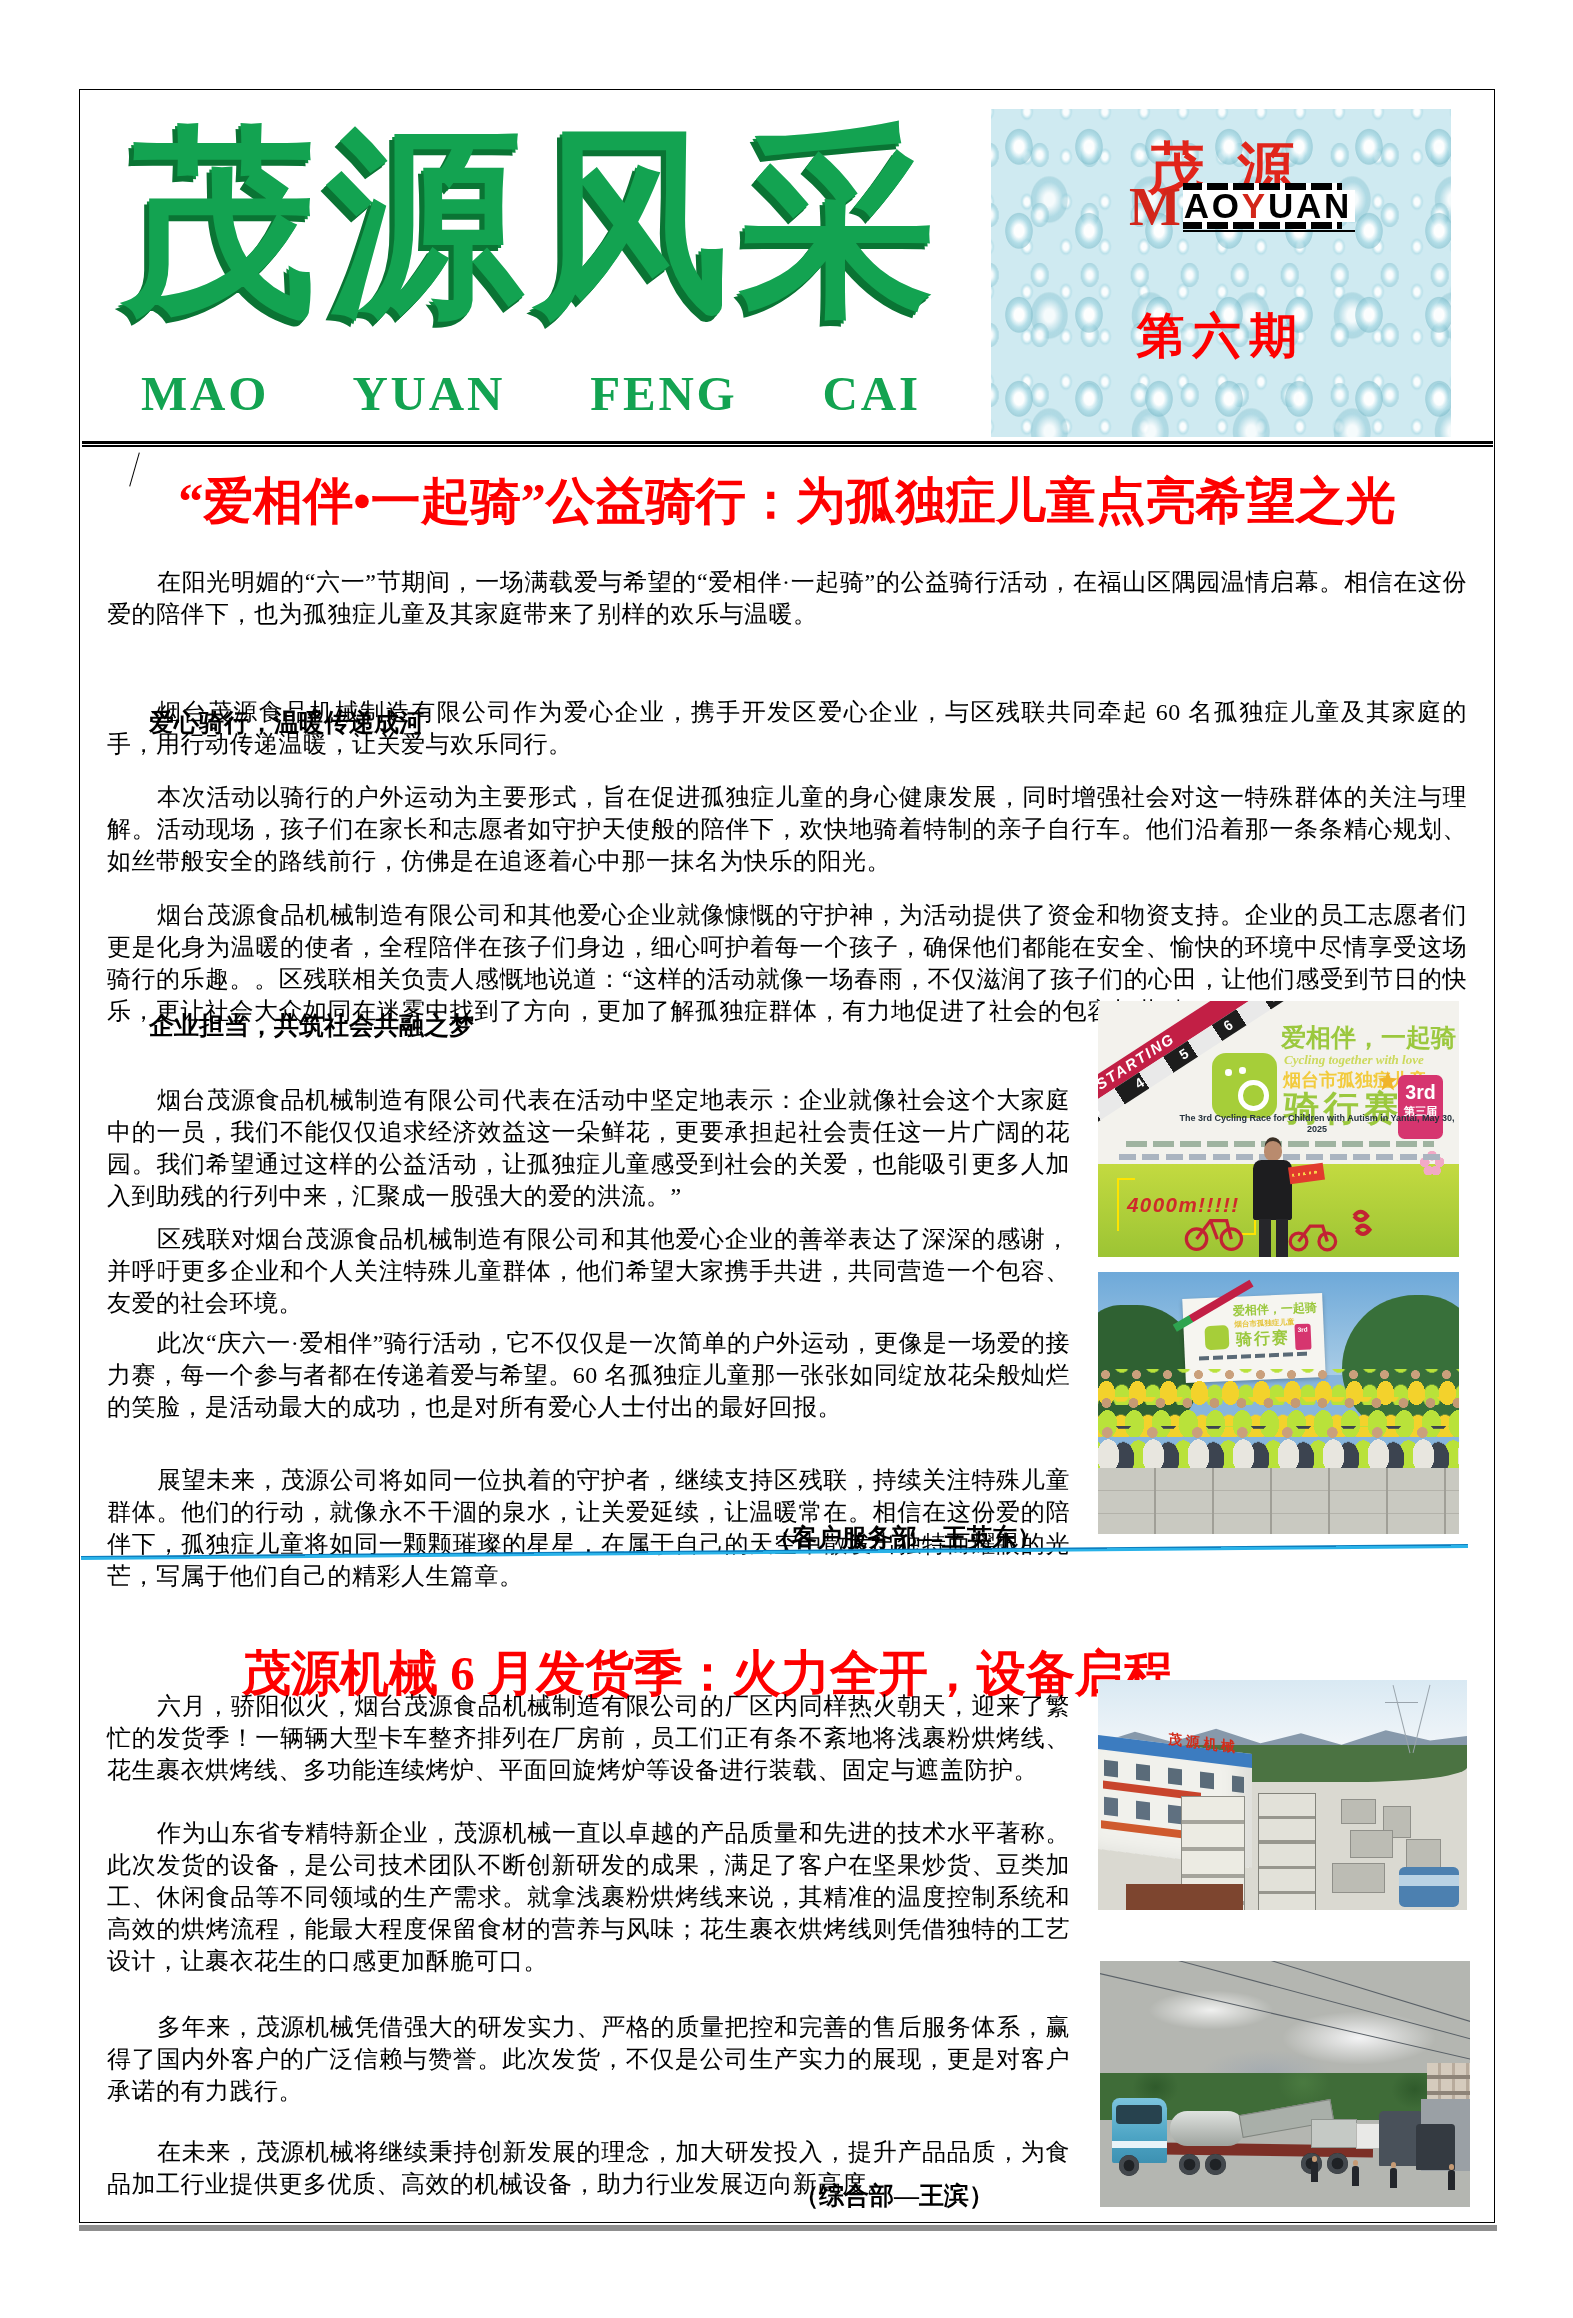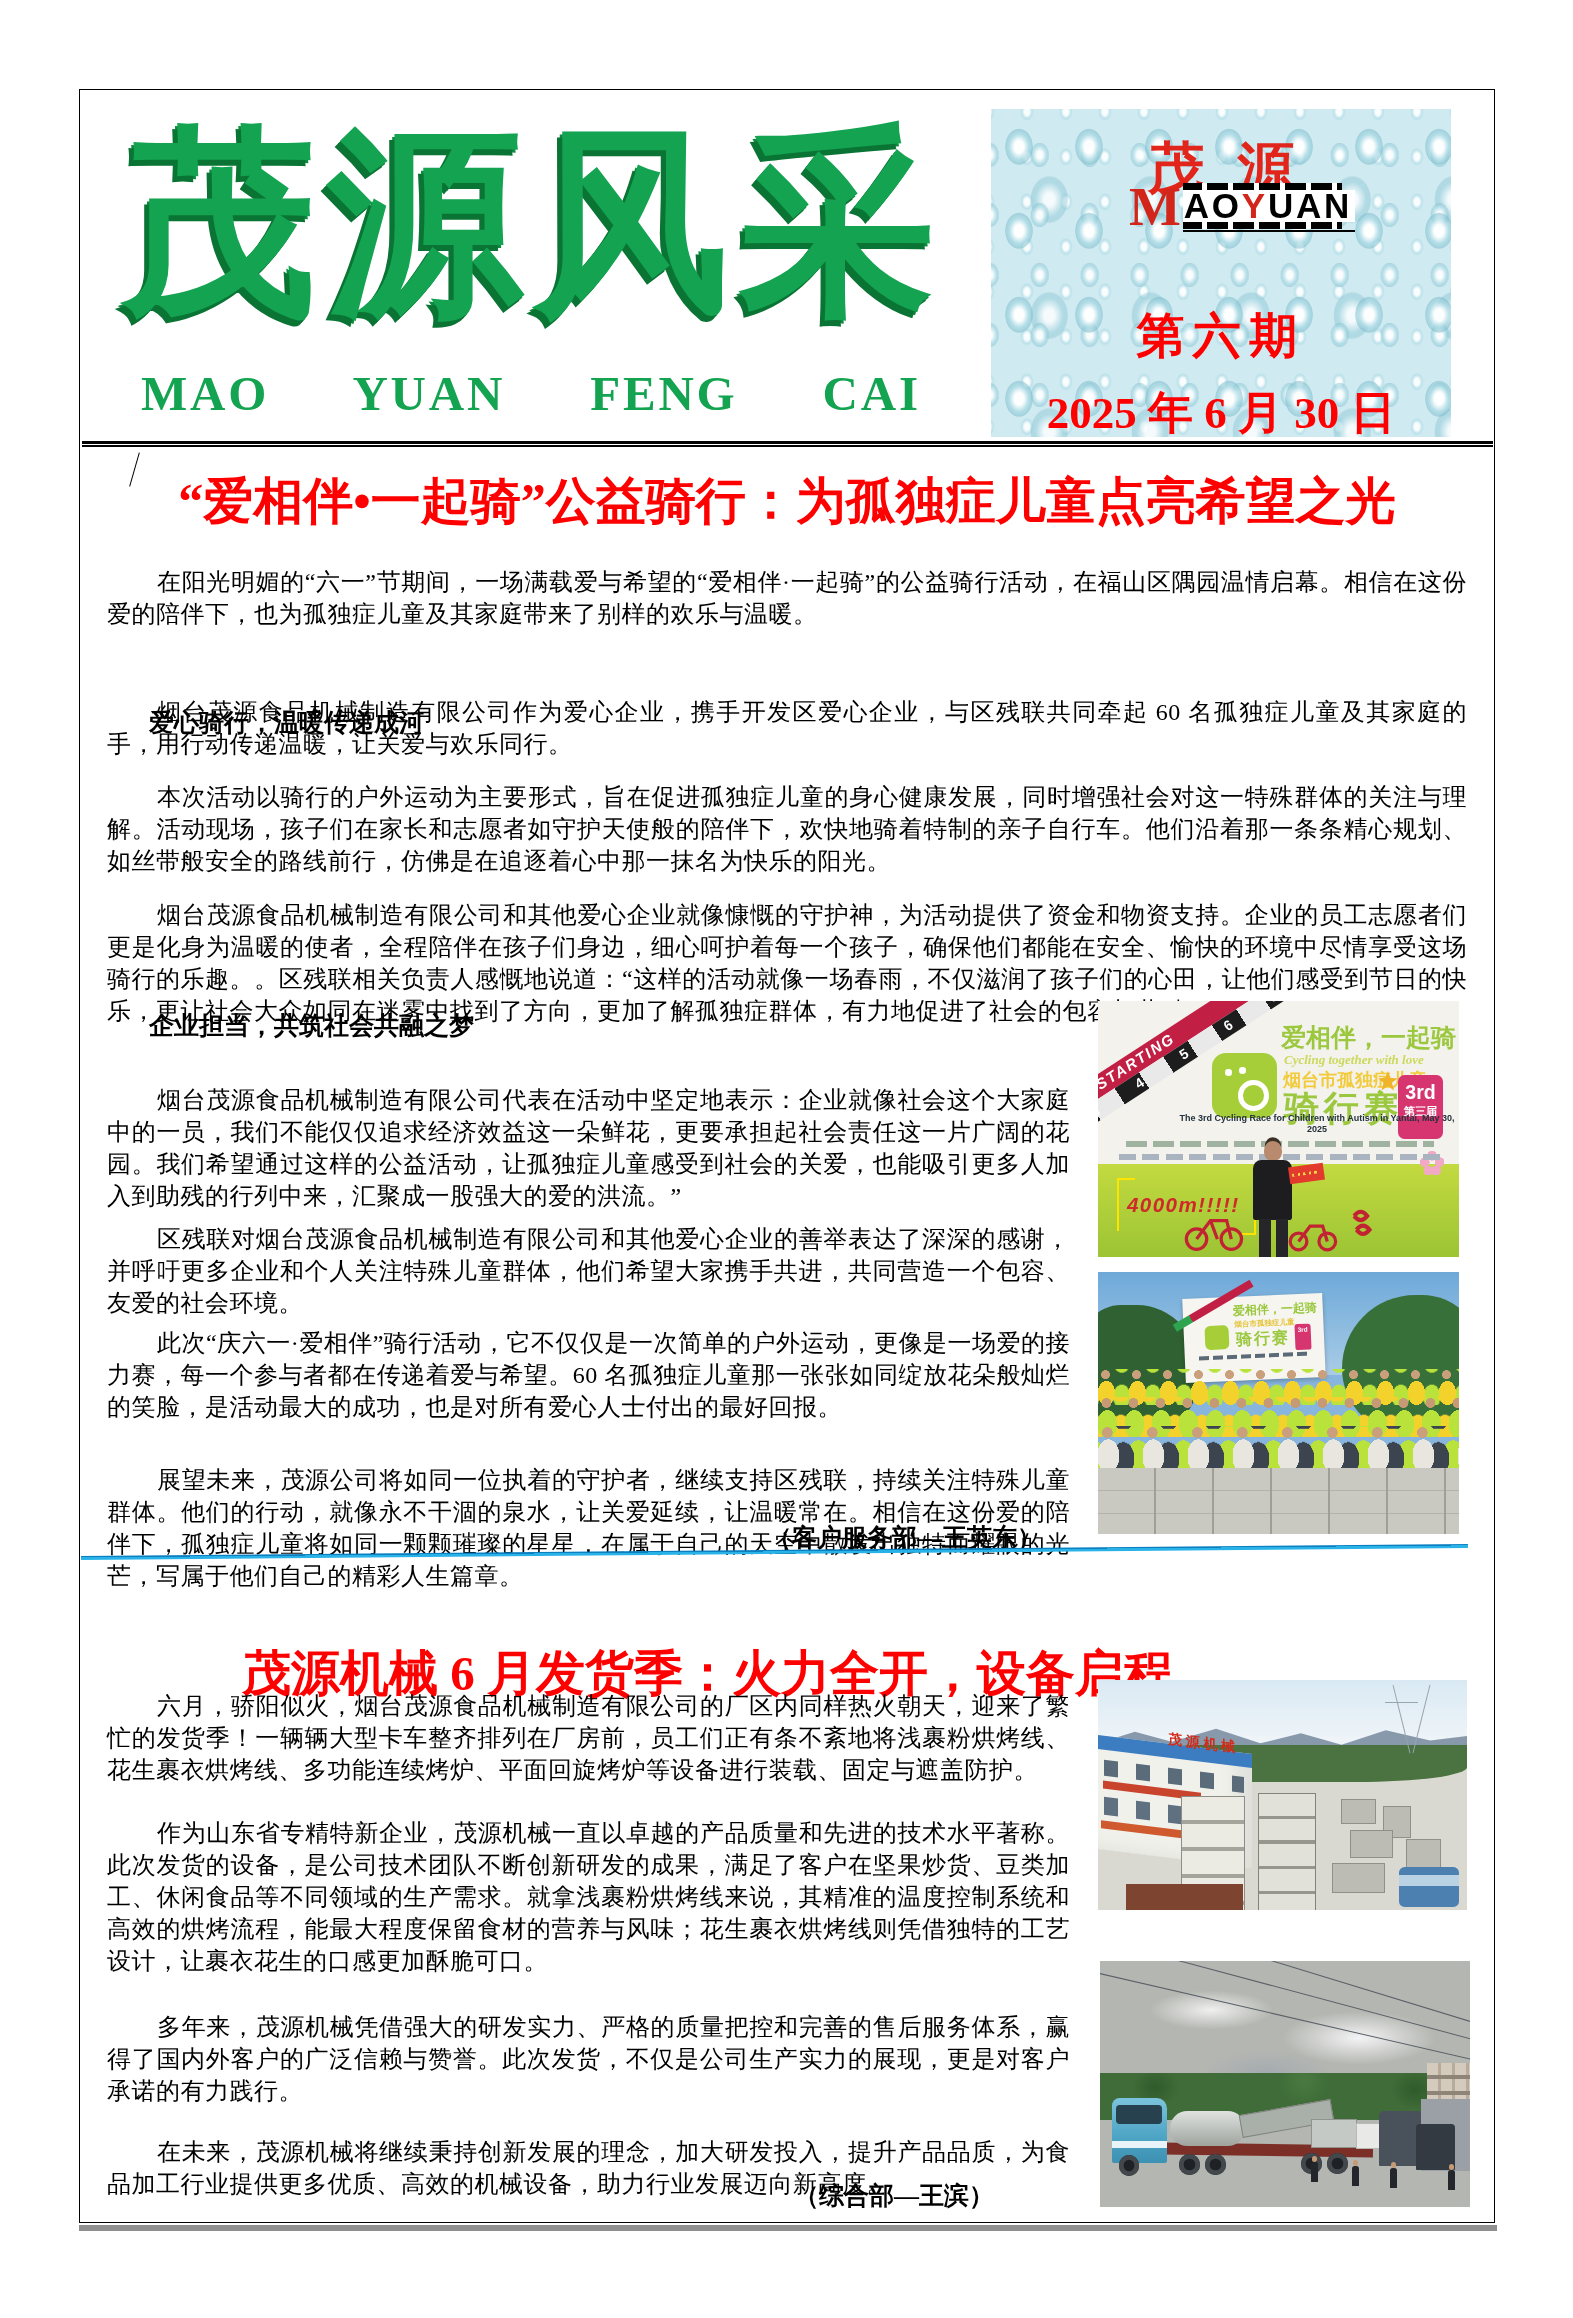--- a/index.html
+++ b/index.html
@@ -198,21 +198,20 @@
         <div class="strip-bar"></div>
         <div class="strip-letters">
           <span>AO</span>
           <span class="red">Y</span>
           <span>UAN</span>
         </div>
         <div class="strip-bar"></div>
       </div>
     </div>
     <div class="issue-no">第六期</div>
-    <div class="issue-date">2025 年 6 月 30 日</div>
   </div>
 
   <div class="hdr-divider"></div>
   <div class="pen-mark"></div>
 
   <div class="headline h1">“爱相伴•一起骑”公益骑行：为孤独症儿童点亮希望之光</div>
   <p class="para colA" style="top:542px">在阳光明媚的“六一”节期间，一场满载爱与希望的“爱相伴·一起骑”的公益骑行活动，在福山区隅园温情启幕。相信在这份爱的陪伴下，也为孤独症儿童及其家庭带来了别样的欢乐与温暖。</p>
   <p class="para colA" style="top:672px">烟台茂源食品机械制造有限公司作为爱心企业，携手开发区爱心企业，与区残联共同牵起 60 名孤独症儿童及其家庭的手，用行动传递温暖，让关爱与欢乐同行。</p>
   <div class="subhead colA" style="top:707px">爱心骑行，温暖传递成河</div>
   <p class="para colA" style="top:757px">本次活动以骑行的户外运动为主要形式，旨在促进孤独症儿童的身心健康发展，同时增强社会对这一特殊群体的关注与理解。活动现场，孩子们在家长和志愿者如守护天使般的陪伴下，欢快地骑着特制的亲子自行车。他们沿着那一条条精心规划、如丝带般安全的路线前行，仿佛是在追逐着心中那一抹名为快乐的阳光。</p>

